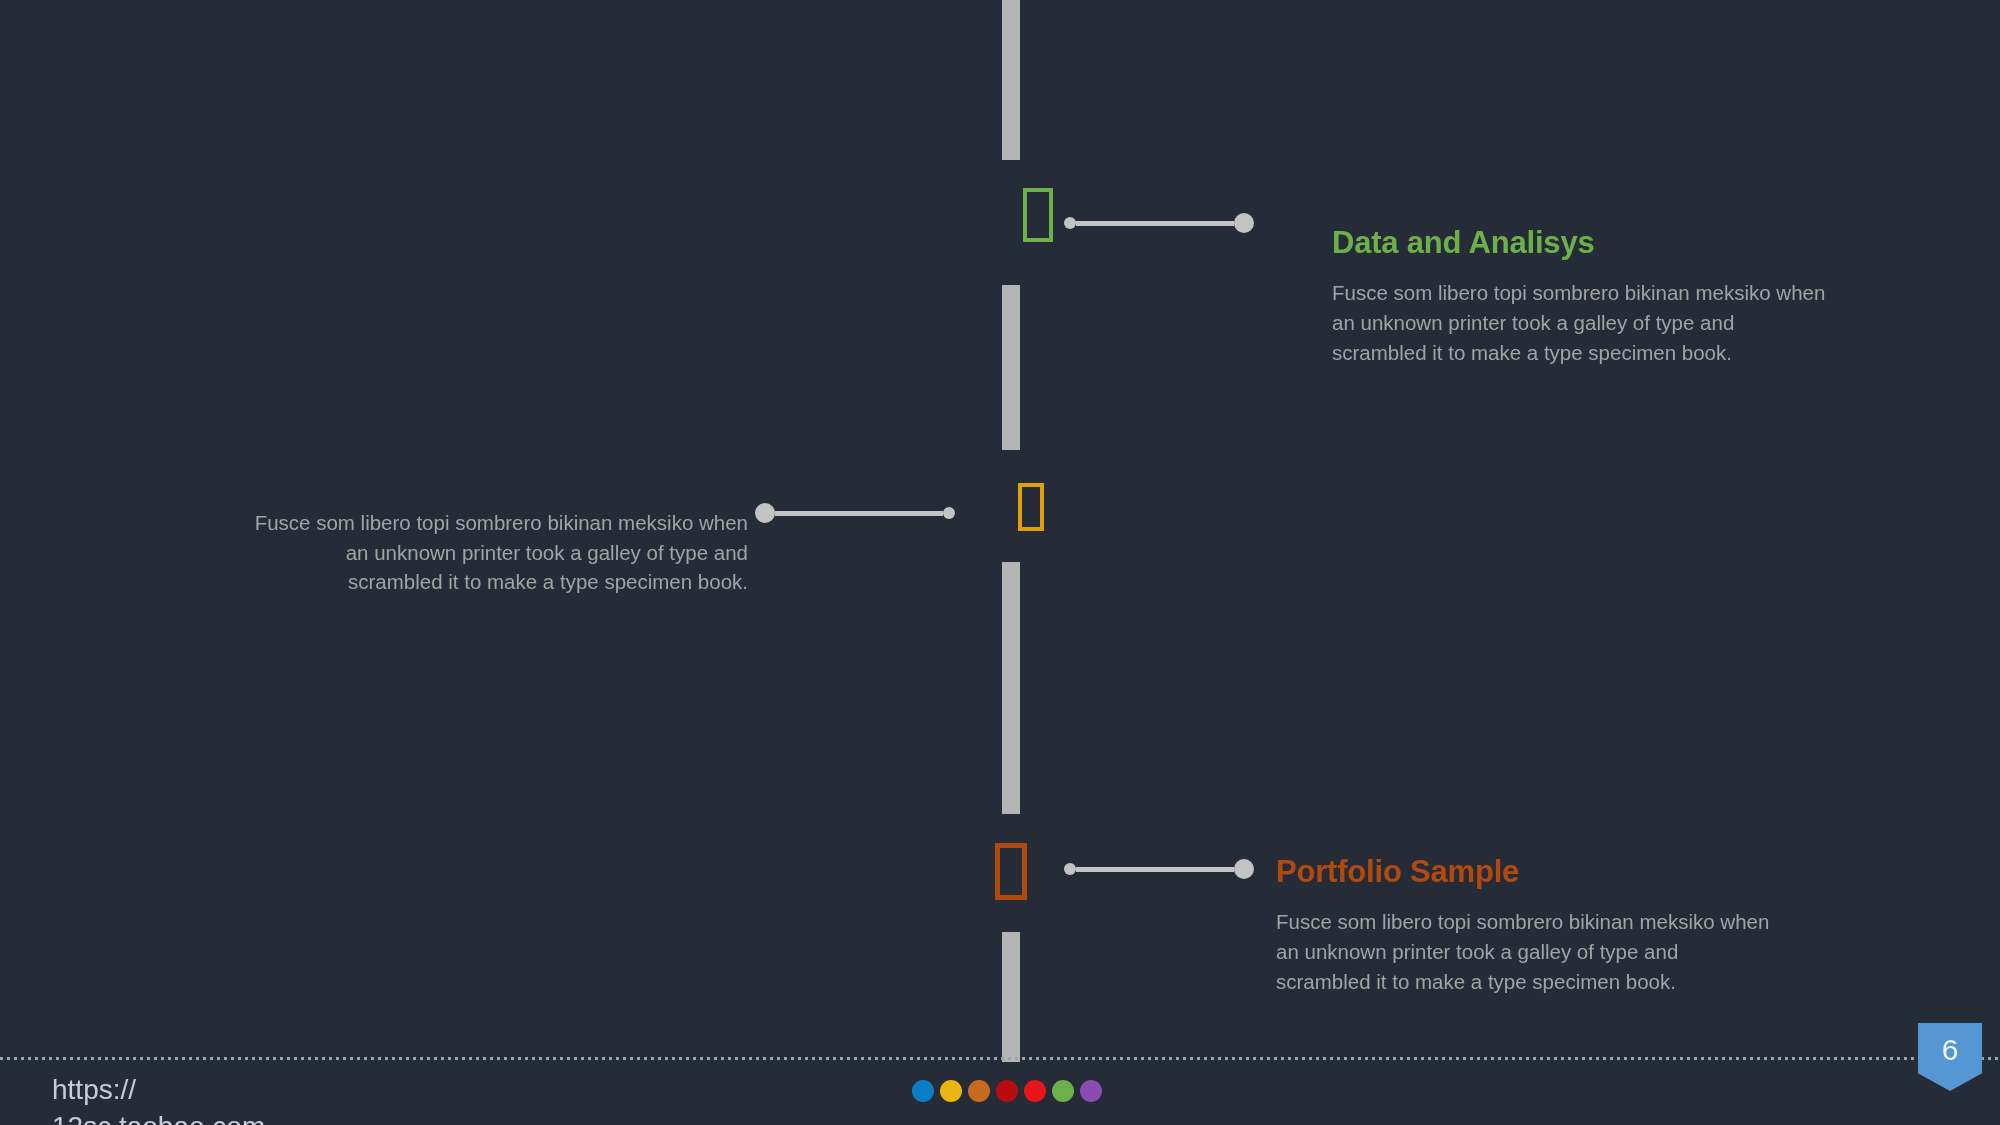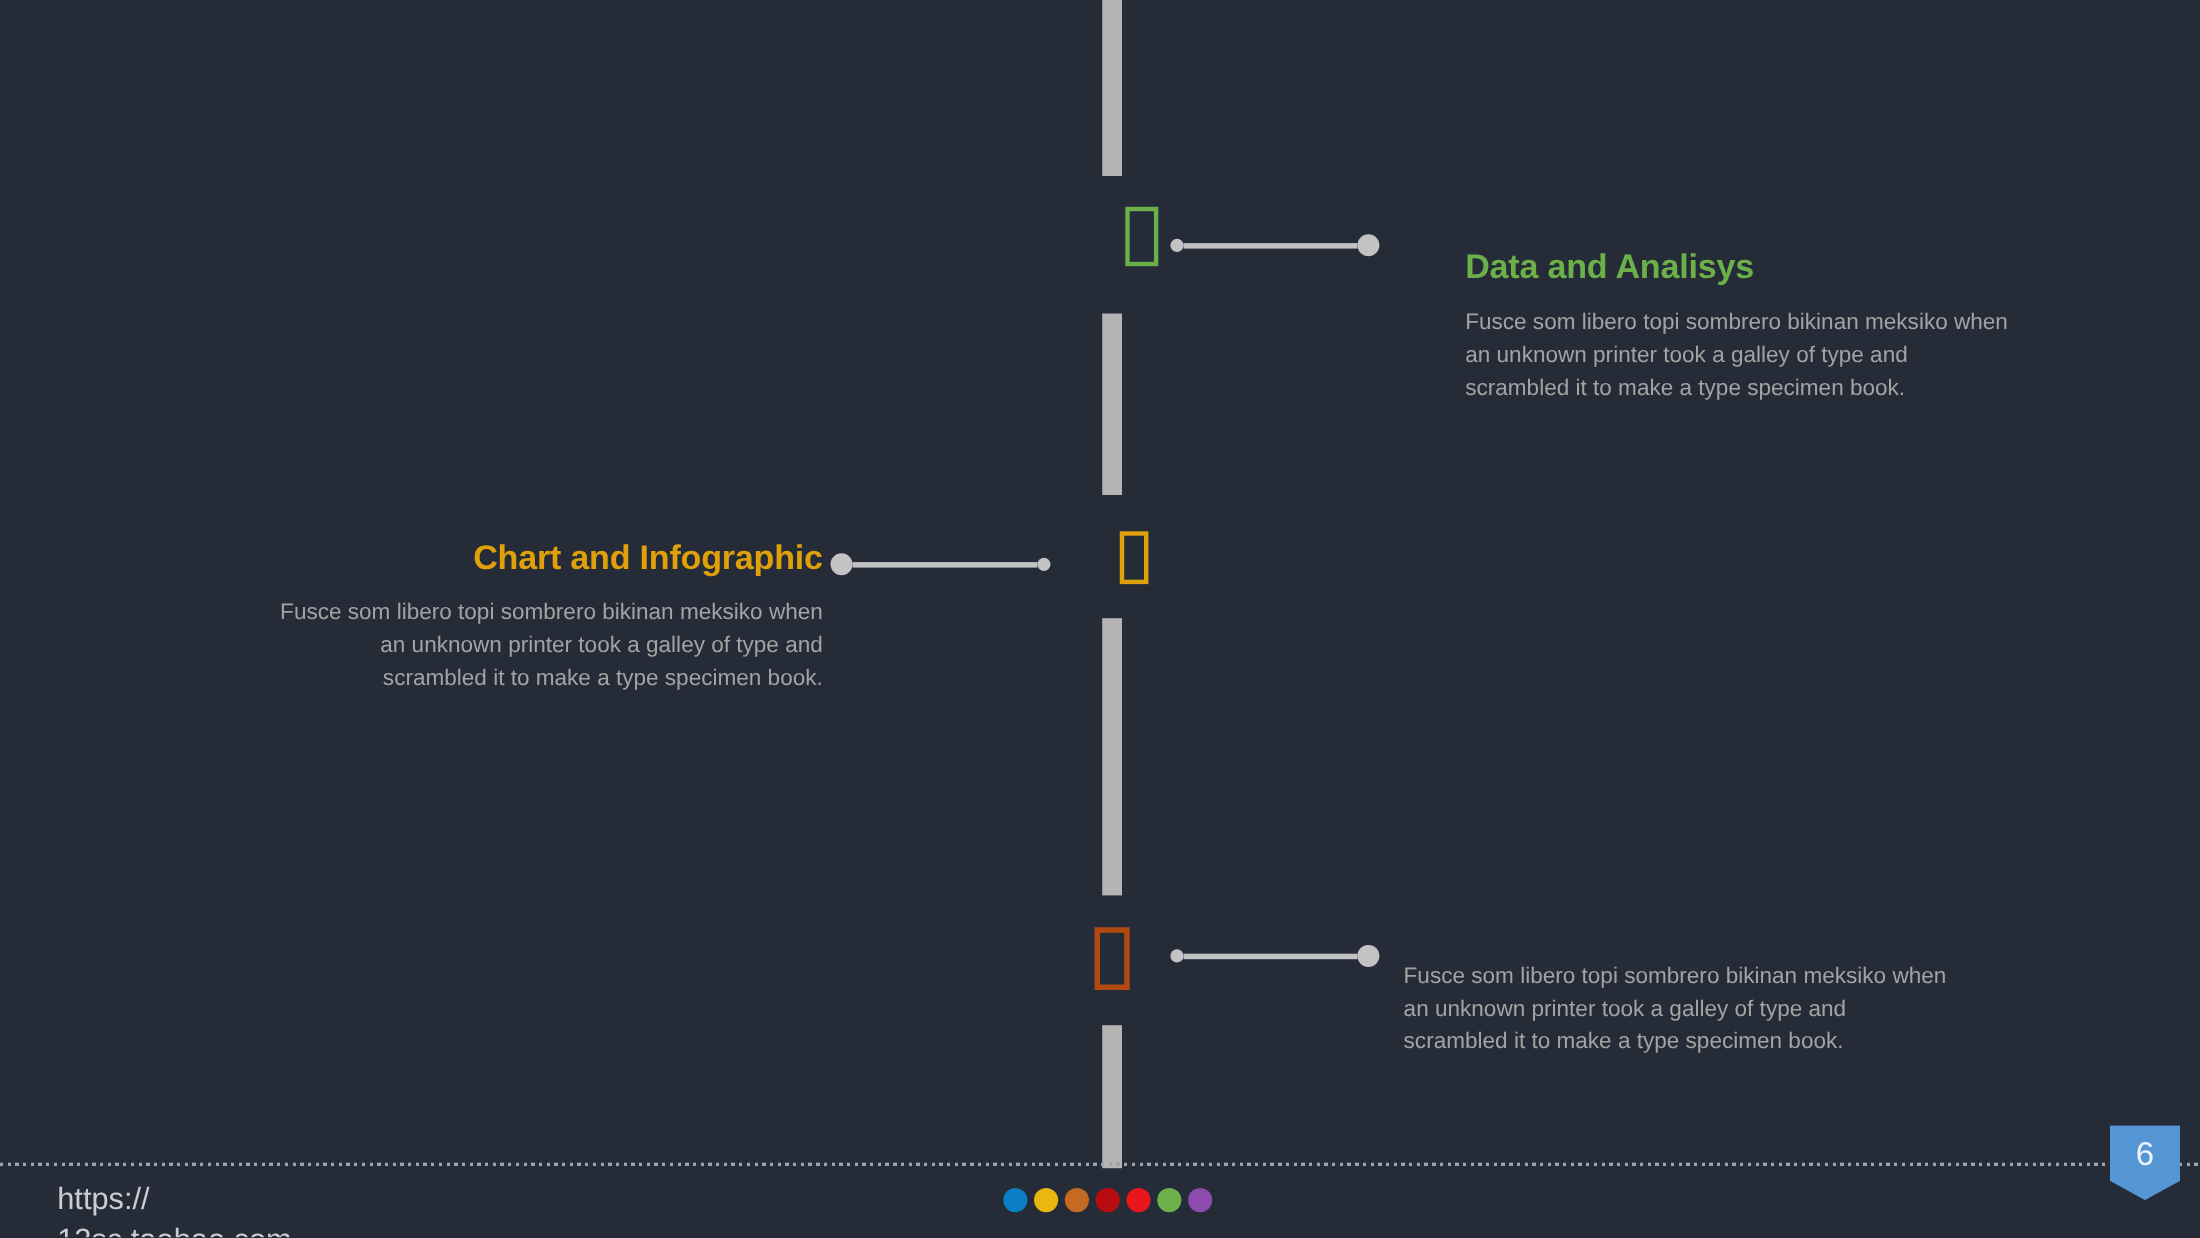--- a/index.html
+++ b/index.html
@@ -154,32 +154,32 @@
           <p>Fusce som libero topi sombrero bikinan meksiko when an unknown printer took a galley of type and scrambled it to make a type specimen book.</p>
         </div>
       </div>
       <div class="icon-box" style="left: 1018px; top: 483px; width: 26px; height: 48px; border: 4px solid rgb(223, 160, 10);"></div>
       <div class="connector" style="left: 755px; top: 502px; width: 200px;">
         <span class="dot-large" style="background: rgb(195, 195, 195);"></span>
         <span class="line" style="background: rgb(195, 195, 195);"></span>
         <span class="dot-small" style="background: rgb(195, 195, 195);"></span>
       </div>
       <div class="block left" style="left: 248px; top: 490px; width: 500px;">
-        <h2 style="color: rgb(223, 160, 10);">Chart and Infographic</h2>
         <div class="body-wrap">
           <p>Fusce som libero topi sombrero bikinan meksiko when an unknown printer took a galley of type and scrambled it to make a type specimen book.</p>
         </div>
       </div>
       <div class="icon-box" style="left: 995px; top: 843px; width: 32px; height: 57px; border: 5px solid rgb(178, 74, 16);"></div>
       <div class="connector" style="left: 1064px; top: 858px; width: 190px;">
         <span class="dot-small" style="background: rgb(195, 195, 195);"></span>
         <span class="line" style="background: rgb(195, 195, 195);"></span>
         <span class="dot-large" style="background: rgb(195, 195, 195);"></span>
       </div>
       <div class="block right" style="left: 1276px; top: 855px; width: 500px;">
+        <h2 style="color: rgb(178, 74, 16);">Portfolio Sample</h2>
         <div class="body-wrap">
           <p>Fusce som libero topi sombrero bikinan meksiko when an unknown printer took a galley of type and scrambled it to make a type specimen book.</p>
         </div>
       </div>
     </div>
 
   <div id="dotted-rule"></div>
 
   <div id="footer-url">https://
 12sc.taobao.com</div>

